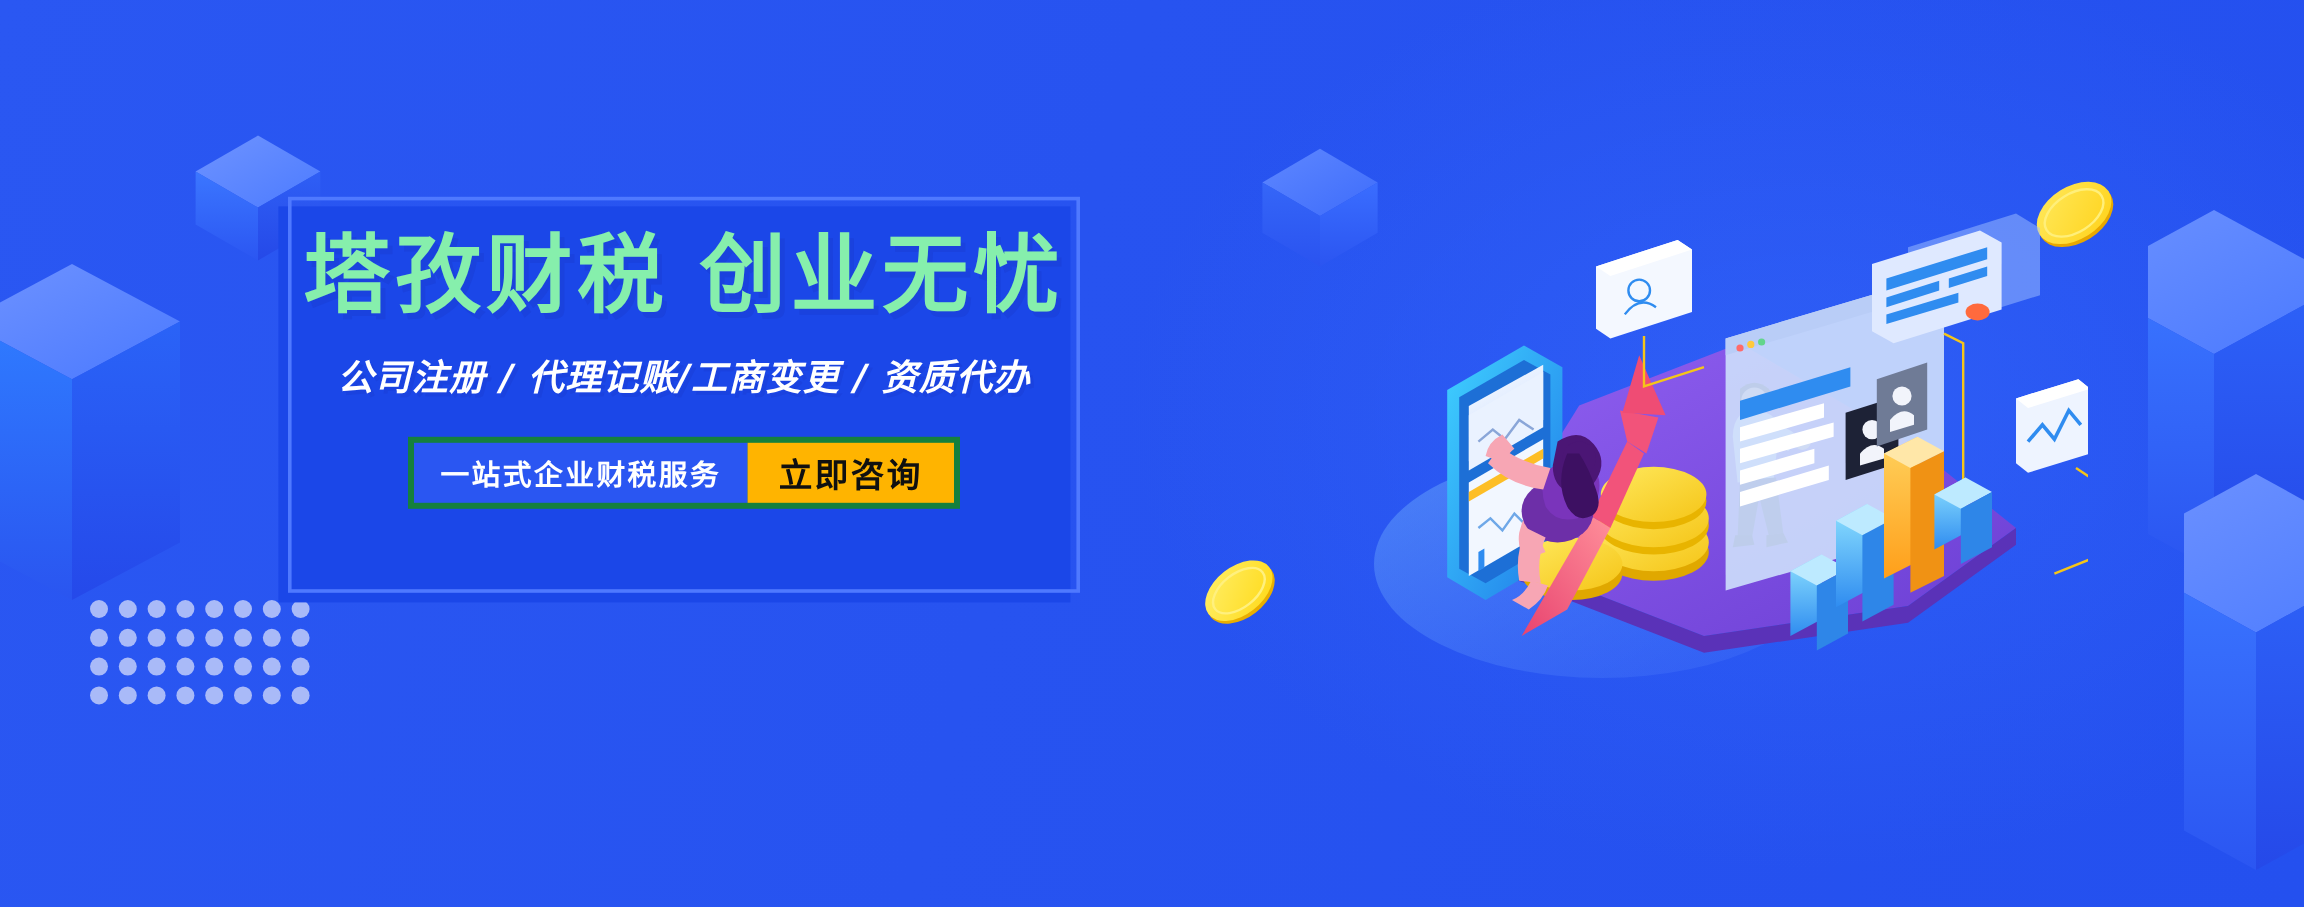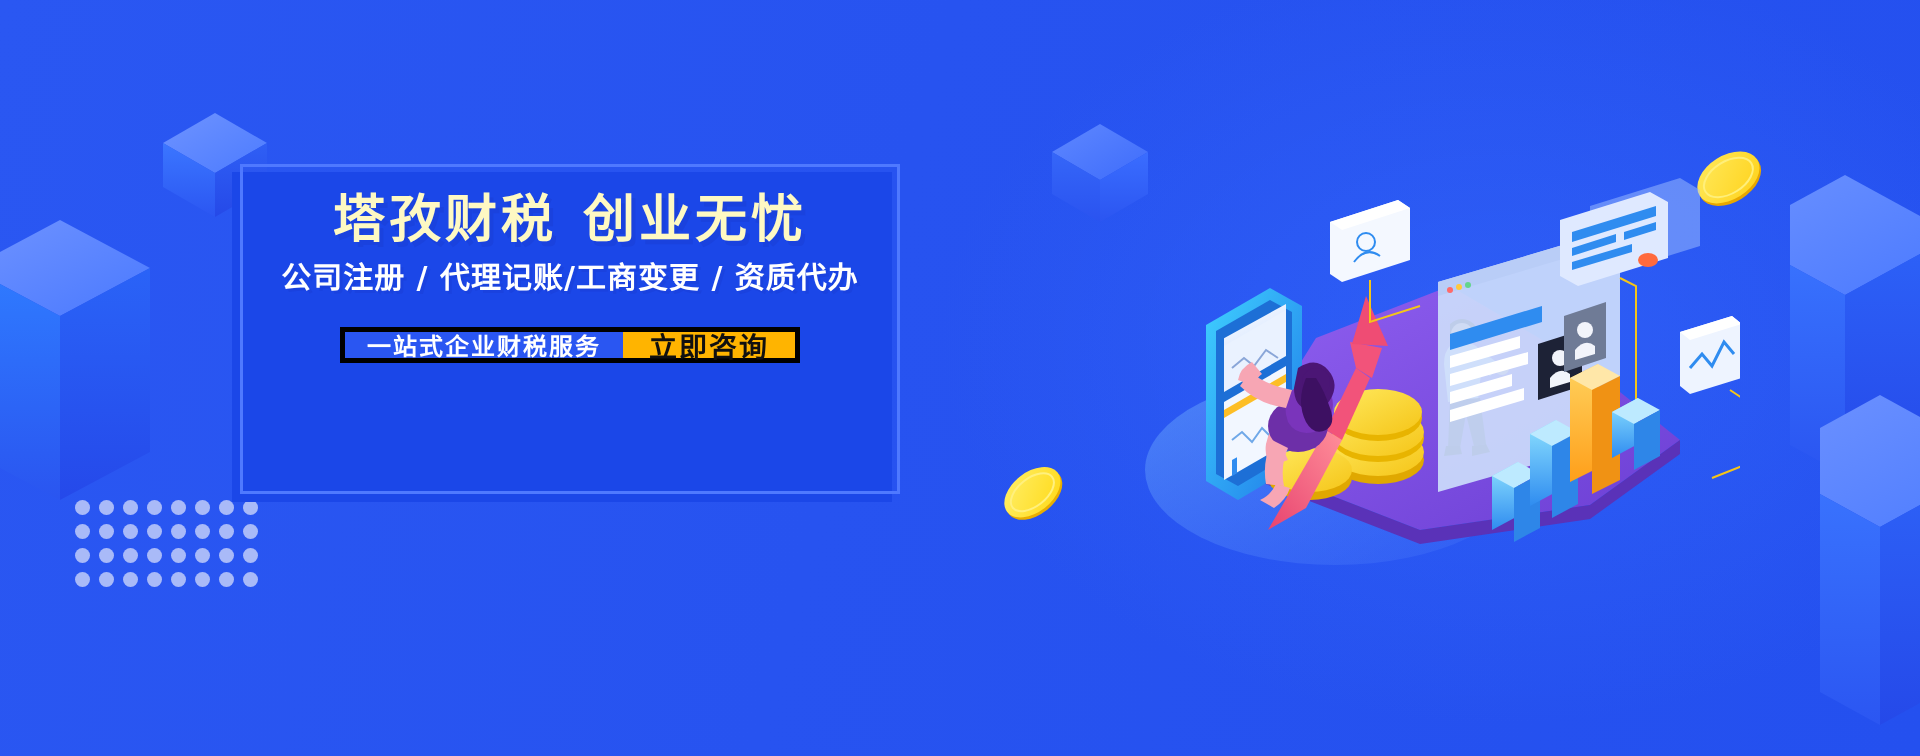--- a/index.html
+++ b/index.html
@@ -36,39 +36,40 @@
     position:absolute;left:240px;top:164px;width:660px;height:330px;
     border:3px solid #4f79ff;
     background:transparent;
   }
   .panel-text{
     position:absolute;left:240px;top:164px;width:660px;height:330px;
     display:flex;flex-direction:column;align-items:center;justify-content:flex-start;
     padding-top:28px;
   }
   .headline{
-    font-size:52px;font-weight:700;color:#fef9c3;letter-spacing:4px;
+    font-size:72px;font-weight:700;color:#86efac;letter-spacing:4px;
     white-space:nowrap;line-height:1.05;
     text-shadow:4px 5px 0 rgba(26,62,214,.55);
     font-family:"DejaVu Sans","Liberation Sans",sans-serif;
   }
   .headline .gap{display:inline-block;width:26px;}
   .subline{
-    margin-top:6px;
+    margin-top:22px;
     font-size:30px;font-weight:700;color:#ffffff;letter-spacing:1px;
     white-space:nowrap;
     text-shadow:3px 3px 0 rgba(26,62,214,.5);
     font-family:"DejaVu Sans","Liberation Sans",sans-serif;
+    font-style:italic;
   }
   .cta-row{
     margin-top:30px;
     display:flex;align-items:stretch;
-    background:#000000;
+    background:#15803d;
     padding:5px;
-    height:36px;
+    height:60px;
   }
   .cta-outline{
     display:flex;align-items:center;justify-content:center;
     background:#2a56f2;
     color:#ffffff;
     font-size:24px;font-weight:700;letter-spacing:2px;
     padding:0 22px;white-space:nowrap;
     font-family:"DejaVu Sans","Liberation Sans",sans-serif;
   }
   .cta-solid{

